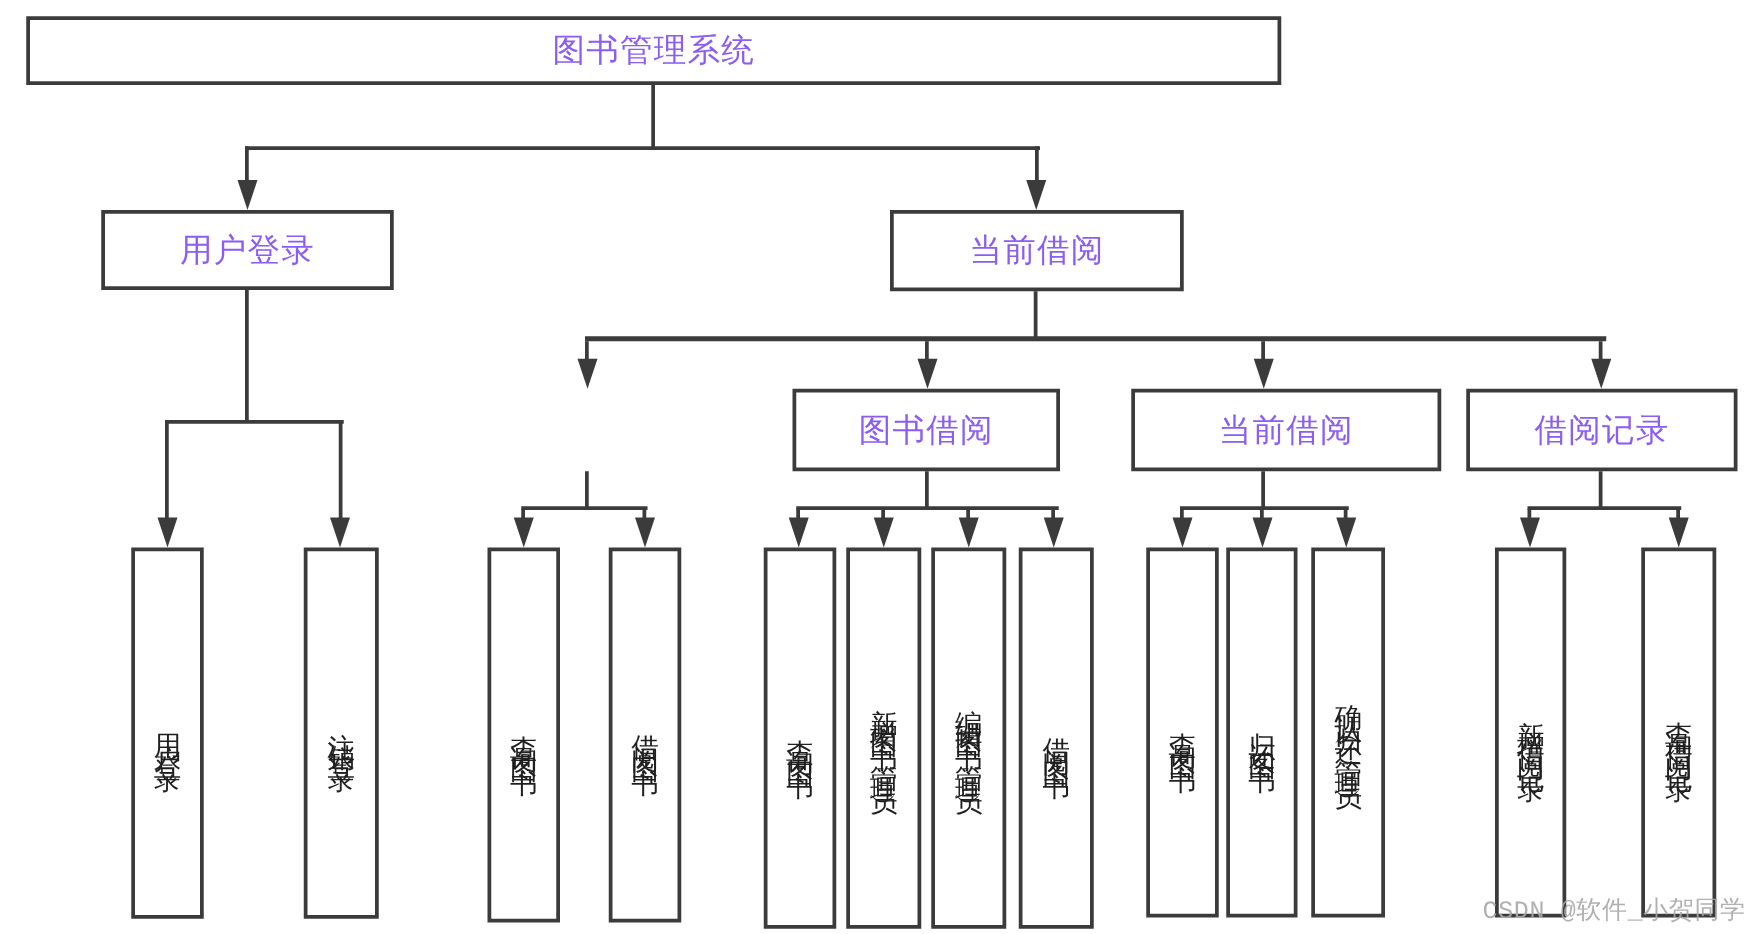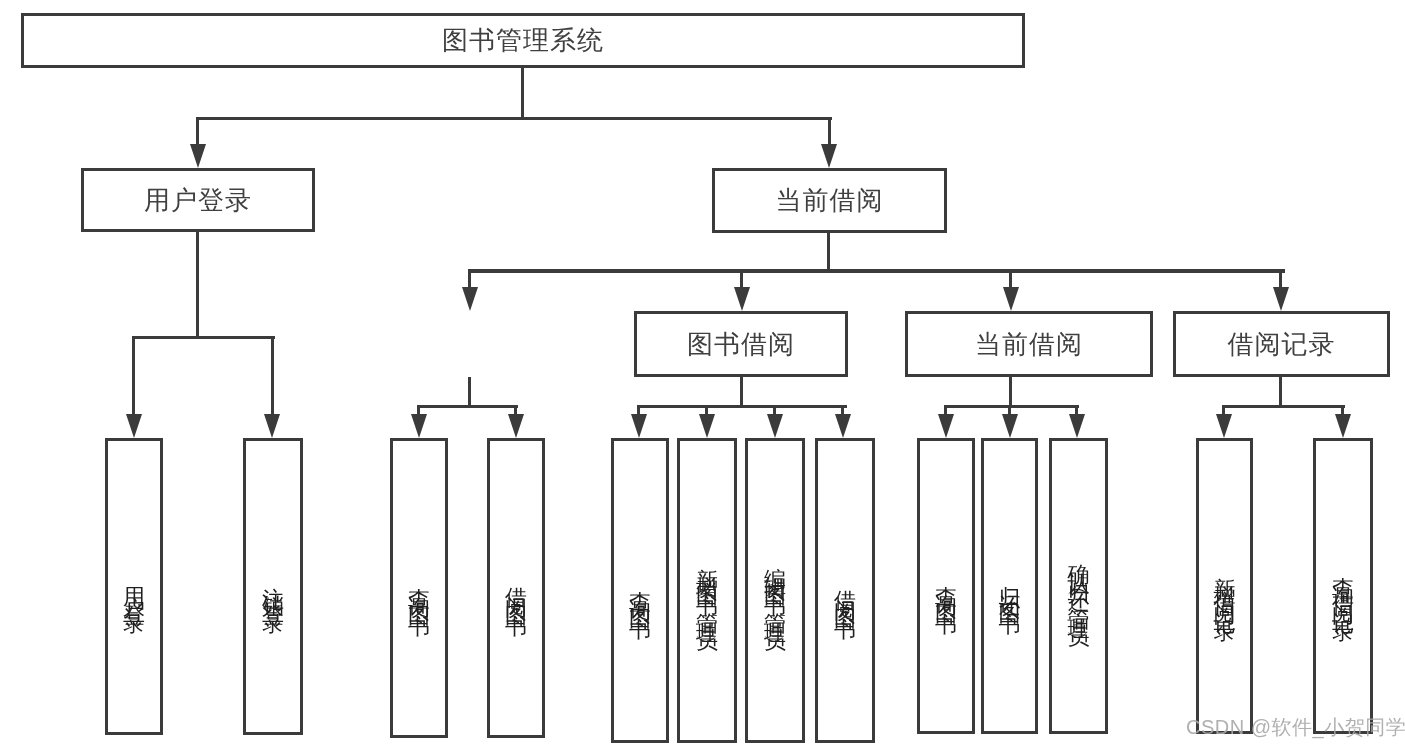--- a/index.html
+++ b/index.html
@@ -3,39 +3,39 @@
 <meta charset="utf-8">
 <style>
   html,body{margin:0;padding:0;background:#ffffff;}
   #canvas{
     position:relative;width:1405px;height:747px;background:#ffffff;overflow:hidden;
     font-family:"Liberation Sans","DejaVu Sans",sans-serif;color:#1f1f1f;
   }
   .hbox{
     position:absolute;box-sizing:border-box;border:3px solid #3b3b3b;background:#ffffff;
     display:flex;align-items:center;justify-content:center;
-    font-size:26px;letter-spacing:1px;color:#404040;
+    font-size:26px;letter-spacing:1px;color:#8b5cf6;
   }
   .vbox{
     position:absolute;box-sizing:border-box;border:3px solid #3b3b3b;background:#ffffff;
     display:flex;align-items:center;justify-content:center;
   }
   .vlabel{
     writing-mode:vertical-lr;text-orientation:mixed;
     font-size:22px;letter-spacing:9px;line-height:1;color:#1f1f1f;white-space:nowrap;
   }
   .line{position:absolute;background:#3b3b3b;}
   .arrow{
     position:absolute;width:0;height:0;
     border-left:8px solid transparent;border-right:8px solid transparent;
     border-top:24px solid #3b3b3b;
   }
   .watermark{
     position:absolute;left:1186px;top:714px;font-size:20px;color:#a8a8a8;
-    opacity:.9;z-index:20;white-space:nowrap;letter-spacing:0.5px;
+    opacity:.9;z-index:20;white-space:nowrap;letter-spacing:0.5px;font-family:Liberation Mono, monospace;
   }
 </style>
 </head>
 <body>
 
 <div id="canvas">
 
   <div class="hbox" style="left:21px;top:13px;width:1004px;height:55px;">
     <span>图书管理系统</span>
   </div>

